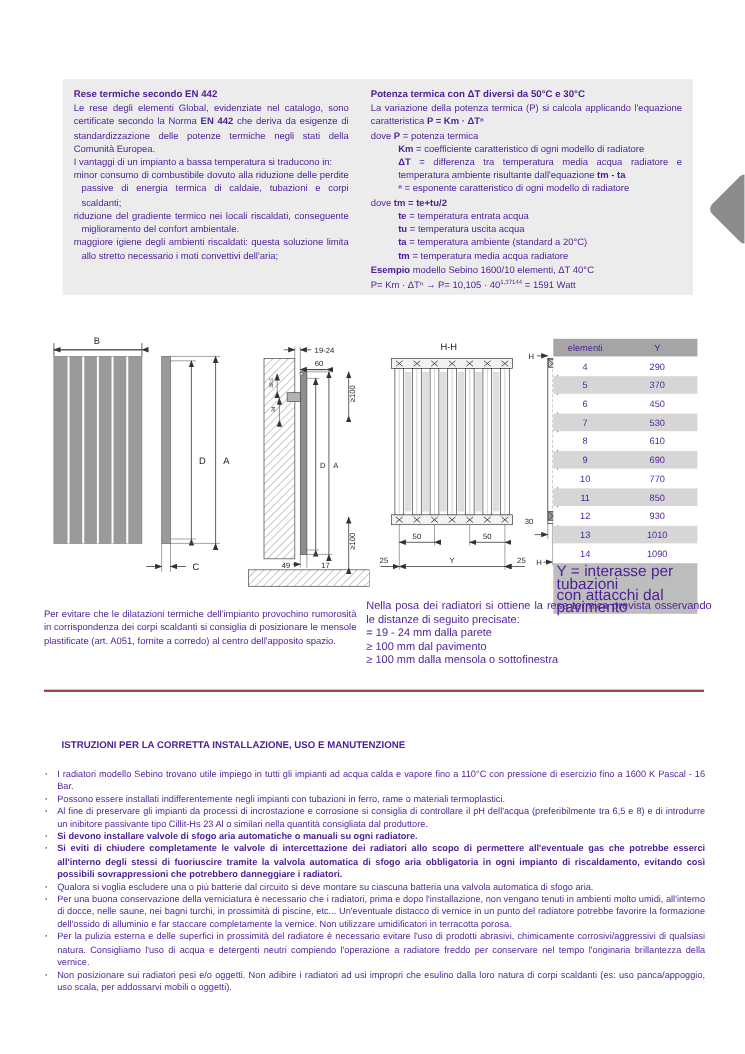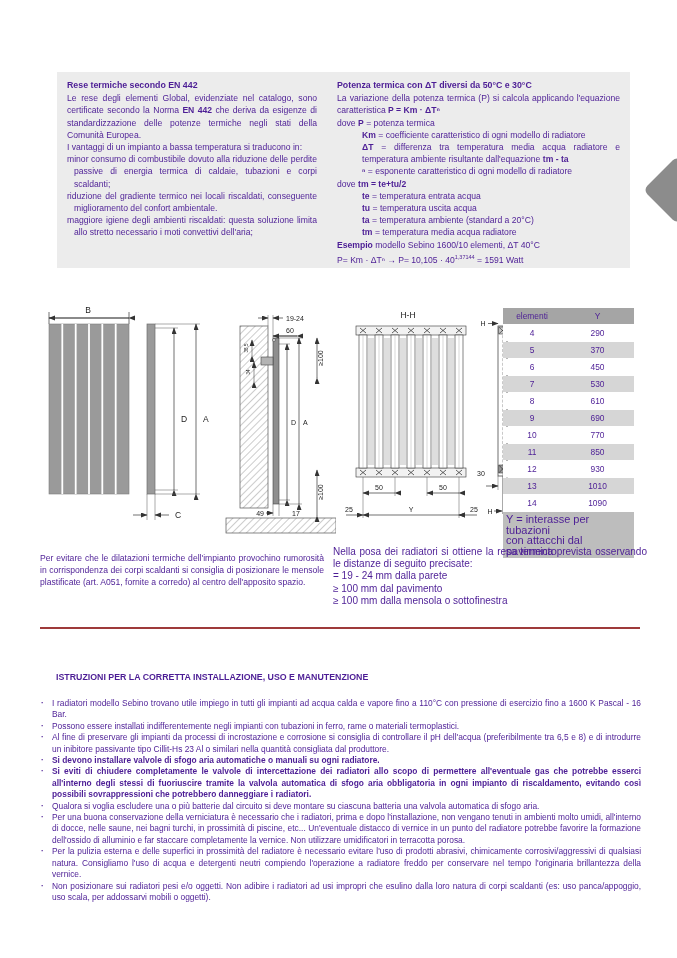--- a/index.html
+++ b/index.html
@@ -37,21 +37,21 @@
   .dimT { font-size:4.6px; }
 
   
   .spec-table { position:absolute; left:503px; top:308px; width:131px; font-size:8.4px; }
   .t-head, .t-row { display:flex; height:16px; line-height:16px; margin-bottom:1px; }
   .t-head { background:#a5a5a5; }
   .t-row  { background:#ffffff; }
   .t-row.alt { background:#d6d6d6; }
   .t-c1 { width:58px; text-align:center; }
   .t-c2 { width:73px; text-align:center; }
-  .t-foot { background:#bdbdbd; font-size:11px; line-height:10.5px; padding:2px 3px; margin-top:1px; }
+  .t-foot { background:#bdbdbd; font-size:14px; line-height:10.5px; padding:2px 3px; margin-top:1px; }
 
   
   .note-left  { position:absolute; left:40px;  top:552px; width:284px; font-size:8.6px; line-height:12.2px; text-align:justify; }
   .note-right { position:absolute; left:333px; top:546px; width:314px; font-size:10px; line-height:12.2px; }
 
   .red-rule { position:absolute; left:40px; top:627px; width:600px; height:2px; background:#9e3a3a; }
 
   
   .instructions { position:absolute; left:40px; top:656px; width:601px; }
   .instr-heading { font-size:8.8px; font-weight:bold; margin:16px; }

